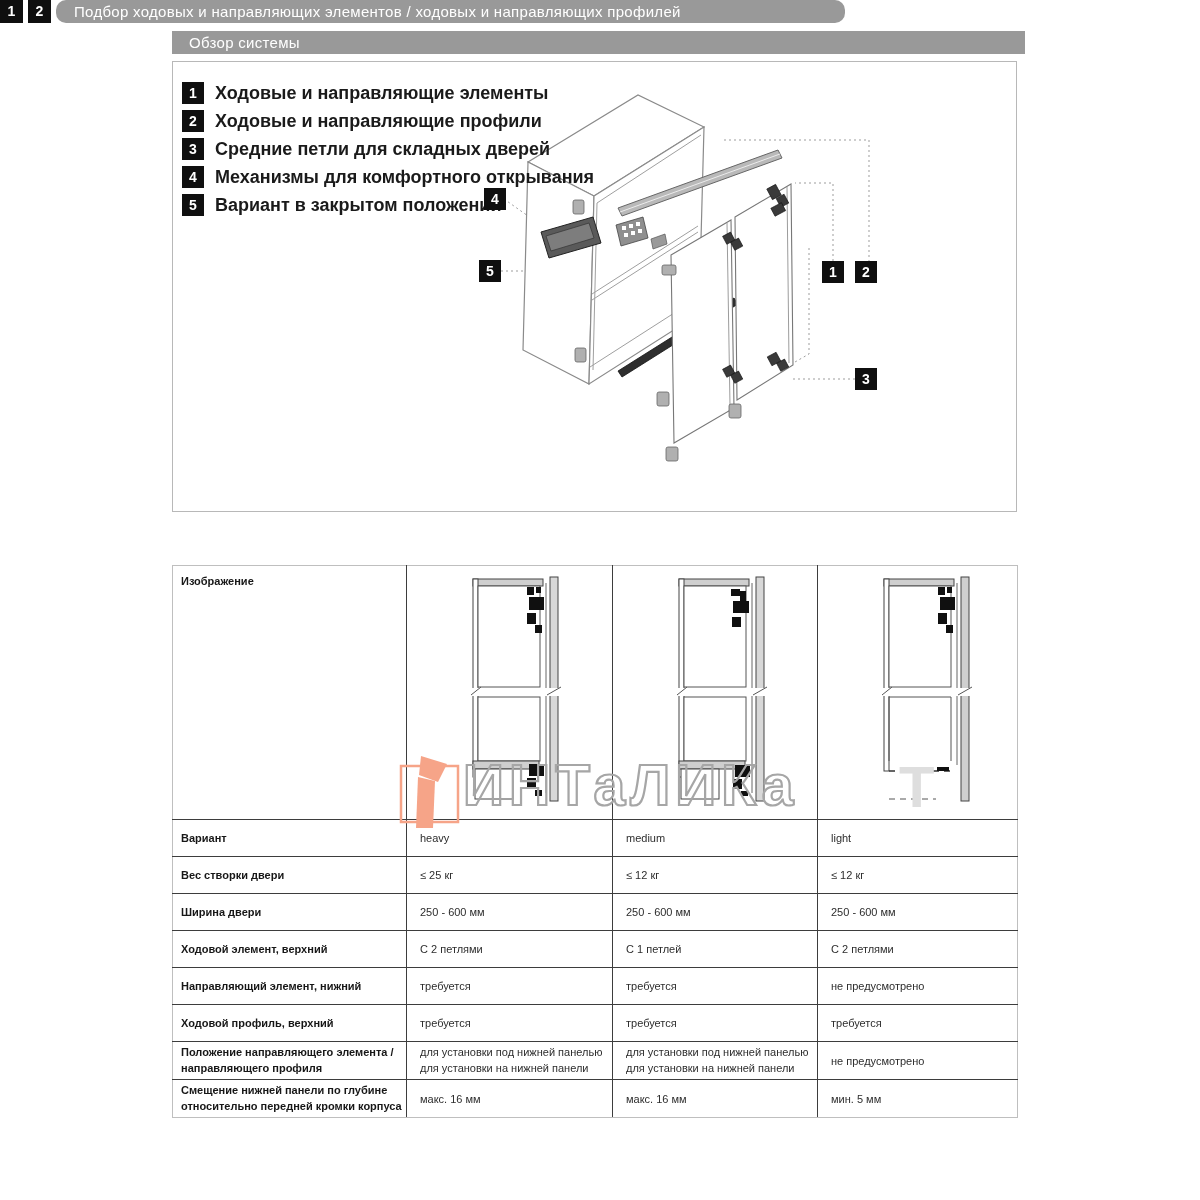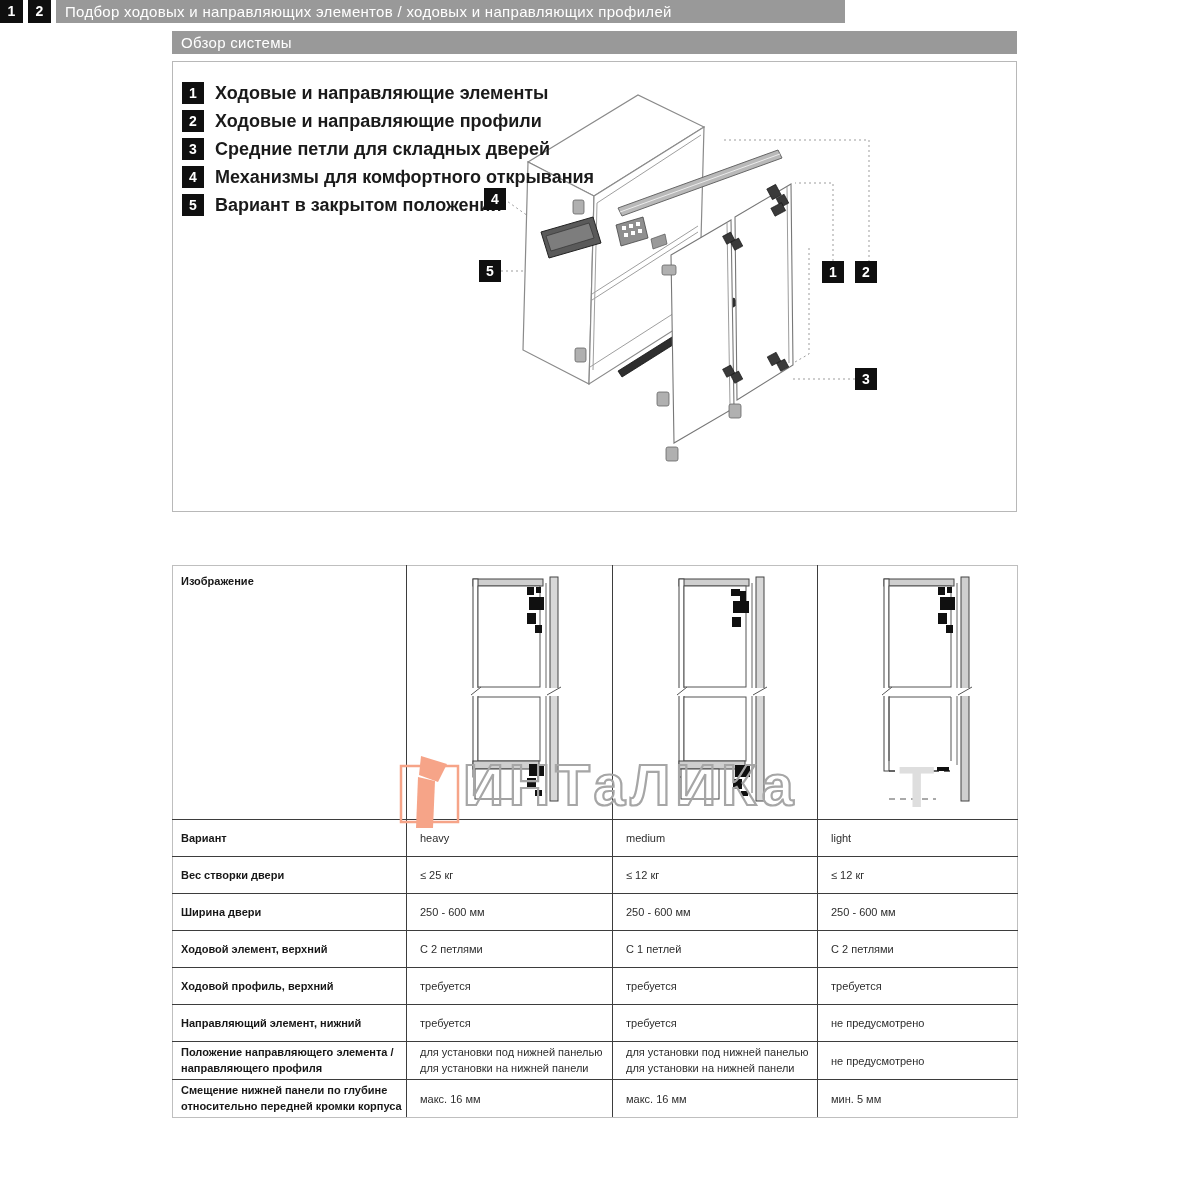--- a/index.html
+++ b/index.html
@@ -3,28 +3,28 @@
 <meta charset="utf-8">
 <style>
   html,body{margin:0;padding:0;background:#ffffff;}
   .page{
     position:relative;width:1200px;height:1200px;background:#ffffff;
     font-family:"Liberation Sans",sans-serif;color:#1c1c1c;overflow:hidden;
   }
   
   .bar{
     position:absolute;left:172px;width:845px;height:23px;background:#999999;
-    color:#ffffff;font-size:15px;line-height:23px;padding-left:0;
+    color:#ffffff;font-size:15px;line-height:23px;padding-left:8px;
     letter-spacing:.3px;white-space:nowrap;overflow:hidden;
   }
   .bar .bar-text{padding-left:9px;}
   .bar1{top:31px;}
   .bar2{top:524px;left:172px;width:845px;height:23px;background:transparent;display:flex;align-items:stretch;}
   .bar2 .numbox{margin-right:5px;}
-  .bar2 .bar-fill{flex:1;background:#999999;color:#fff;font-size:15px;line-height:23px;padding-left:9px;letter-spacing:.3px;white-space:nowrap;overflow:hidden;}
+  .bar2 .bar-fill{flex:1;background:#999999;color:#fff;font-size:15px;line-height:23px;padding-left:18px;letter-spacing:.3px;white-space:nowrap;overflow:hidden;border-radius:10px;}
   
   .numbox{
     display:inline-block;width:23px;height:23px;background:#0f0f0f;color:#ffffff;
     font-size:14px;font-weight:700;text-align:center;line-height:23px;flex:0 0 23px;
   }
   
   .overview-box{
     position:absolute;left:172px;top:61px;width:843px;height:449px;
     border:1.5px solid #b8b8b8;background:#ffffff;
   }
@@ -294,30 +294,30 @@
         <td class="val">250 - 600 мм</td>
         <td class="val">250 - 600 мм</td>
       </tr>
       <tr class="std">
         <td class="lbl">Ходовой элемент, верхний</td>
         <td class="val">С 2 петлями</td>
         <td class="val">С 1 петлей</td>
         <td class="val">С 2 петлями</td>
       </tr>
       <tr class="std">
+        <td class="lbl">Направляющий элемент, нижний</td>
+        <td class="val">требуется</td>
+        <td class="val">требуется</td>
+        <td class="val">не предусмотрено</td>
+      </tr>
+      <tr class="std">
         <td class="lbl">Ходовой профиль, верхний</td>
         <td class="val">требуется</td>
         <td class="val">требуется</td>
         <td class="val">требуется</td>
-      </tr>
-      <tr class="std">
-        <td class="lbl">Направляющий элемент, нижний</td>
-        <td class="val">требуется</td>
-        <td class="val">требуется</td>
-        <td class="val">не предусмотрено</td>
       </tr>
       <tr class="dbl">
         <td class="lbl preline">Положение направляющего элемента /
 направляющего профиля</td>
         <td class="val preline">для установки под нижней панелью
 для установки на нижней панели</td>
         <td class="val preline">для установки под нижней панелью
 для установки на нижней панели</td>
         <td class="val">не предусмотрено</td>
       </tr>

